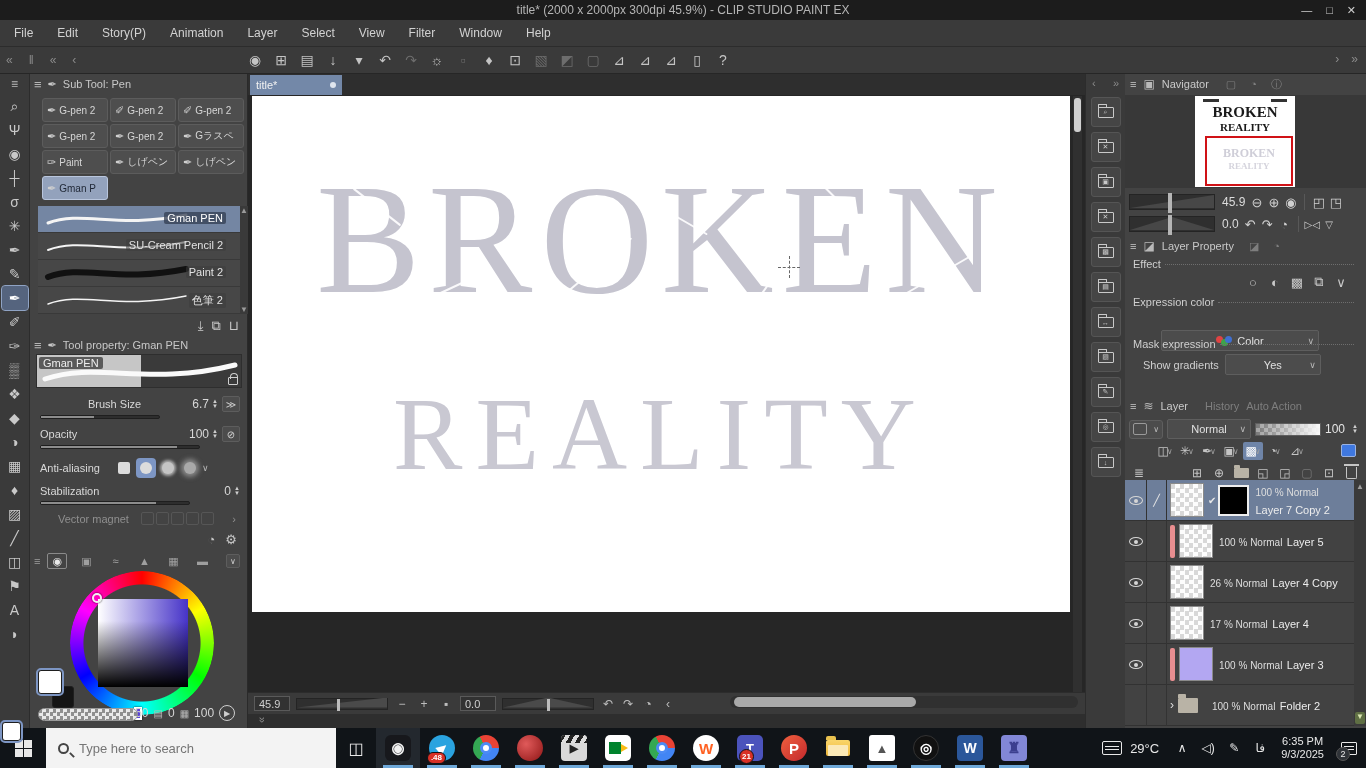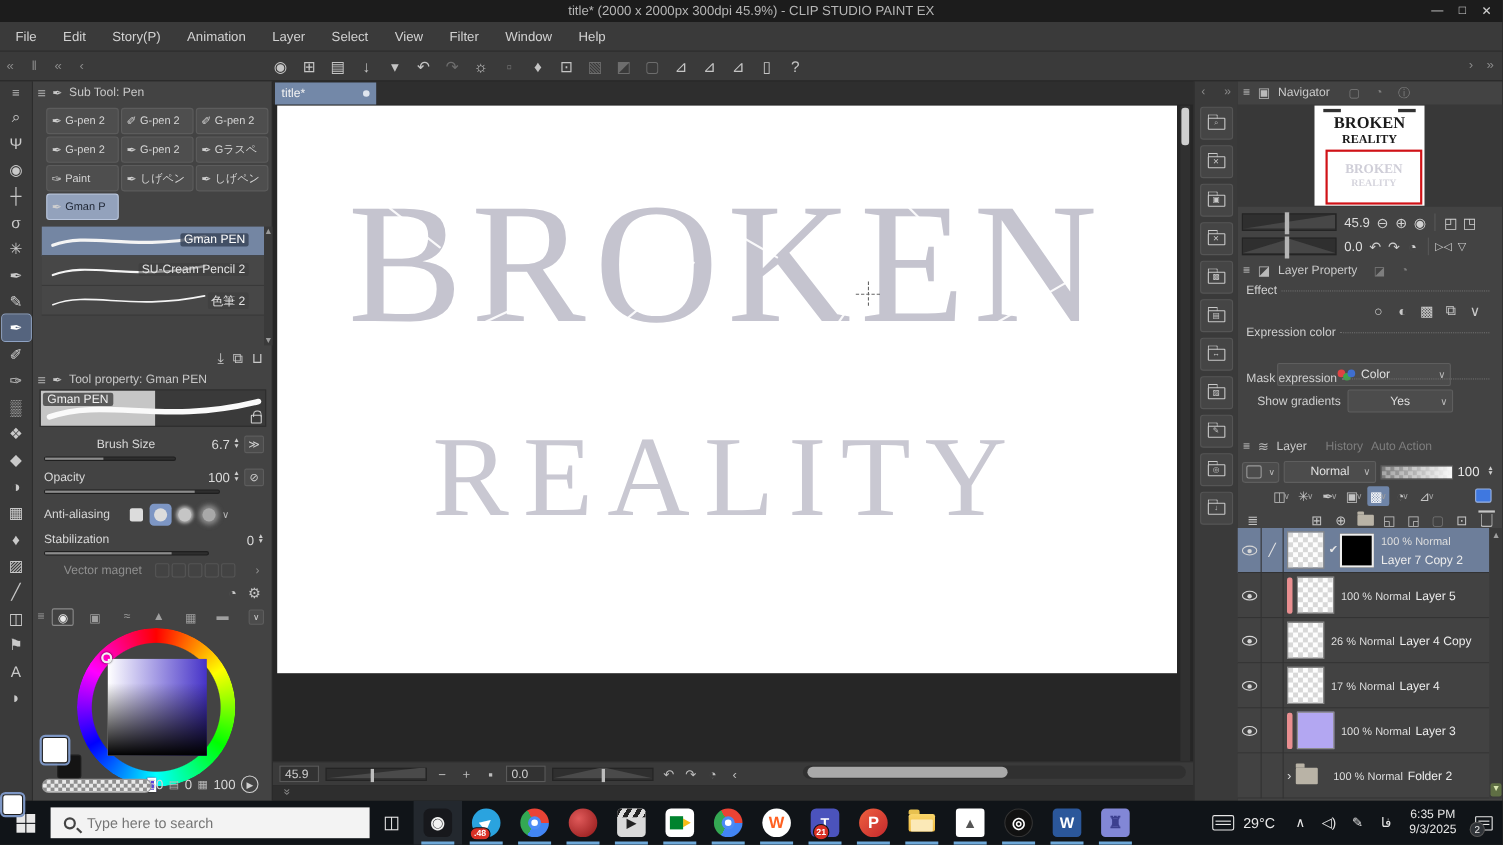--- a/index.html
+++ b/index.html
@@ -188,21 +188,21 @@
   .lname{font-size:11px;color:#ececec;white-space:nowrap;}
   #llscroll{position:absolute;left:229px;top:406px;width:12px;height:246px;background:#3a3a3a;}
   #llscroll .arrbox{position:absolute;left:1px;bottom:2px;width:10px;height:12px;background:#5f6f44;color:#d9e6b0;font-size:8px;text-align:center;border-radius:2px;}
   #llscroll .up{position:absolute;left:1px;top:2px;color:#9f9f9f;font-size:8px;text-align:center;width:10px;}
 
   
   #taskbar{position:absolute;left:0;top:728px;width:1366px;height:40px;background:#101418;display:flex;align-items:center;}
   #startbtn{width:46px;height:40px;display:flex;align-items:center;justify-content:center;}
   #startbtn .winlogo{display:grid;grid-template-columns:8px 8px;grid-template-rows:8px 8px;gap:1px;}
   #startbtn .winlogo i{background:#e8e8e8;display:block;}
-  #searchbox{width:290px;height:28px;background:#f3f3f3;display:flex;align-items:center;gap:10px;padding-left:12px;}
+  #searchbox{width:290px;height:40px;background:#f3f3f3;display:flex;align-items:center;gap:10px;padding-left:12px;}
   #searchbox .mag{width:11px;height:11px;border:2px solid #444;border-radius:50%;position:relative;flex:none;}
   #searchbox .mag:after{content:"";position:absolute;left:9px;top:9px;width:6px;height:2px;background:#444;transform:rotate(45deg);}
   #searchbox input{border:none;outline:none;background:transparent;font-size:13px;color:#333;width:220px;}
   #taskview{width:40px;height:40px;display:flex;align-items:center;justify-content:center;color:#e8e8e8;font-size:16px;}
   .tbapp{width:44px;height:40px;display:flex;align-items:center;justify-content:center;position:relative;}
   .tbapp .ul{position:absolute;left:7px;bottom:0;width:30px;height:3px;background:#6ea8d8;}
   .tbapp.on-active{background:#23282e;}
   .appglyph{width:26px;height:26px;border-radius:50%;display:flex;align-items:center;justify-content:center;color:#fff;font-size:14px;font-weight:bold;}
   .a-csp{background:#17181c;border-radius:6px;color:#f2f2f2;font-size:15px;}
   .a-telegram{background:#2aa3df;}
@@ -397,20 +397,26 @@
             <path class="strokepath" d="M6 15 C 40 2, 75 21, 144 7" fill="none" stroke="#f4f4f4" stroke-width="3" stroke-linecap="round"></path>
           </svg>
           <span class="bname">Gman PEN</span>
         </div>
         <div class="brow t-mid-white">
           <svg width="150" height="23" viewBox="0 0 150 23">
             <path class="strokepath" d="M6 15 C 40 2, 75 21, 144 7" fill="none" stroke="#f4f4f4" stroke-width="2" stroke-linecap="round"></path>
           </svg>
           <span class="bname">SU-Cream Pencil 2</span>
         </div>
+        <div class="brow t-black">
+          <svg width="150" height="23" viewBox="0 0 150 23">
+            <path class="strokepath" d="M6 15 C 40 2, 75 21, 144 7" fill="none" stroke="#111" stroke-width="6" stroke-linecap="round"></path>
+          </svg>
+          <span class="bname">Paint 2</span>
+        </div>
         <div class="brow t-thin-white">
           <svg width="150" height="23" viewBox="0 0 150 23">
             <path class="strokepath" d="M6 15 C 40 2, 75 21, 144 7" fill="none" stroke="#f4f4f4" stroke-width="1.5" stroke-linecap="round"></path>
           </svg>
           <span class="bname">色筆 2</span>
         </div>
       </div>
     <div class="blscroll">
         <div>▲</div>
         <div style="position:absolute;bottom:0;">▼</div>

